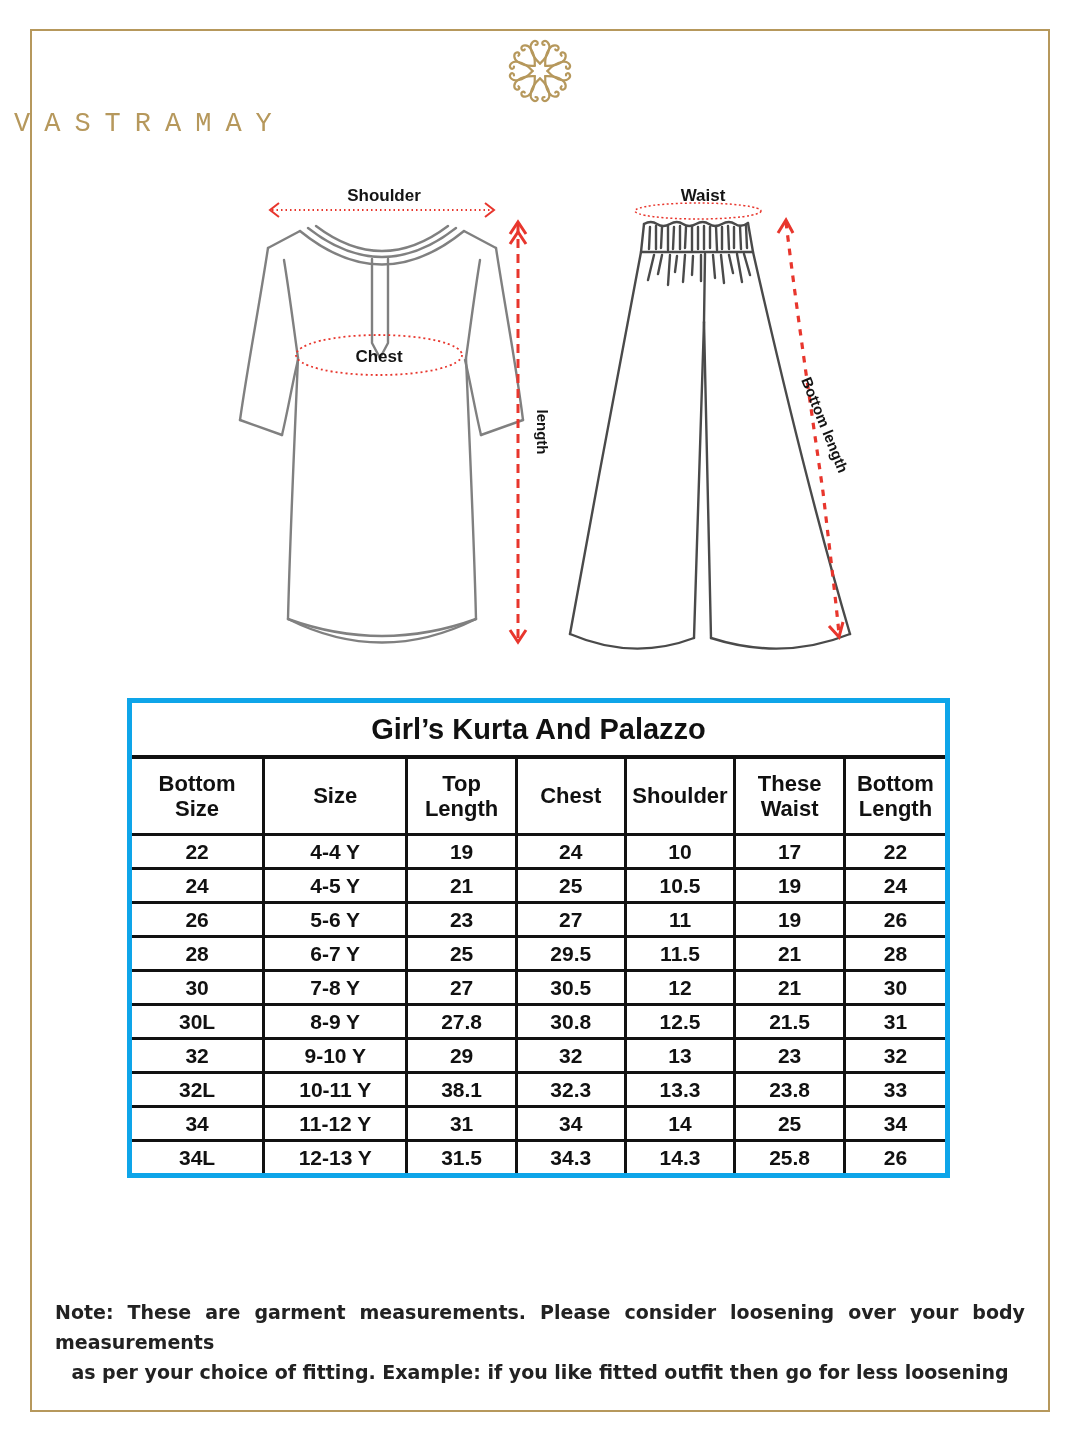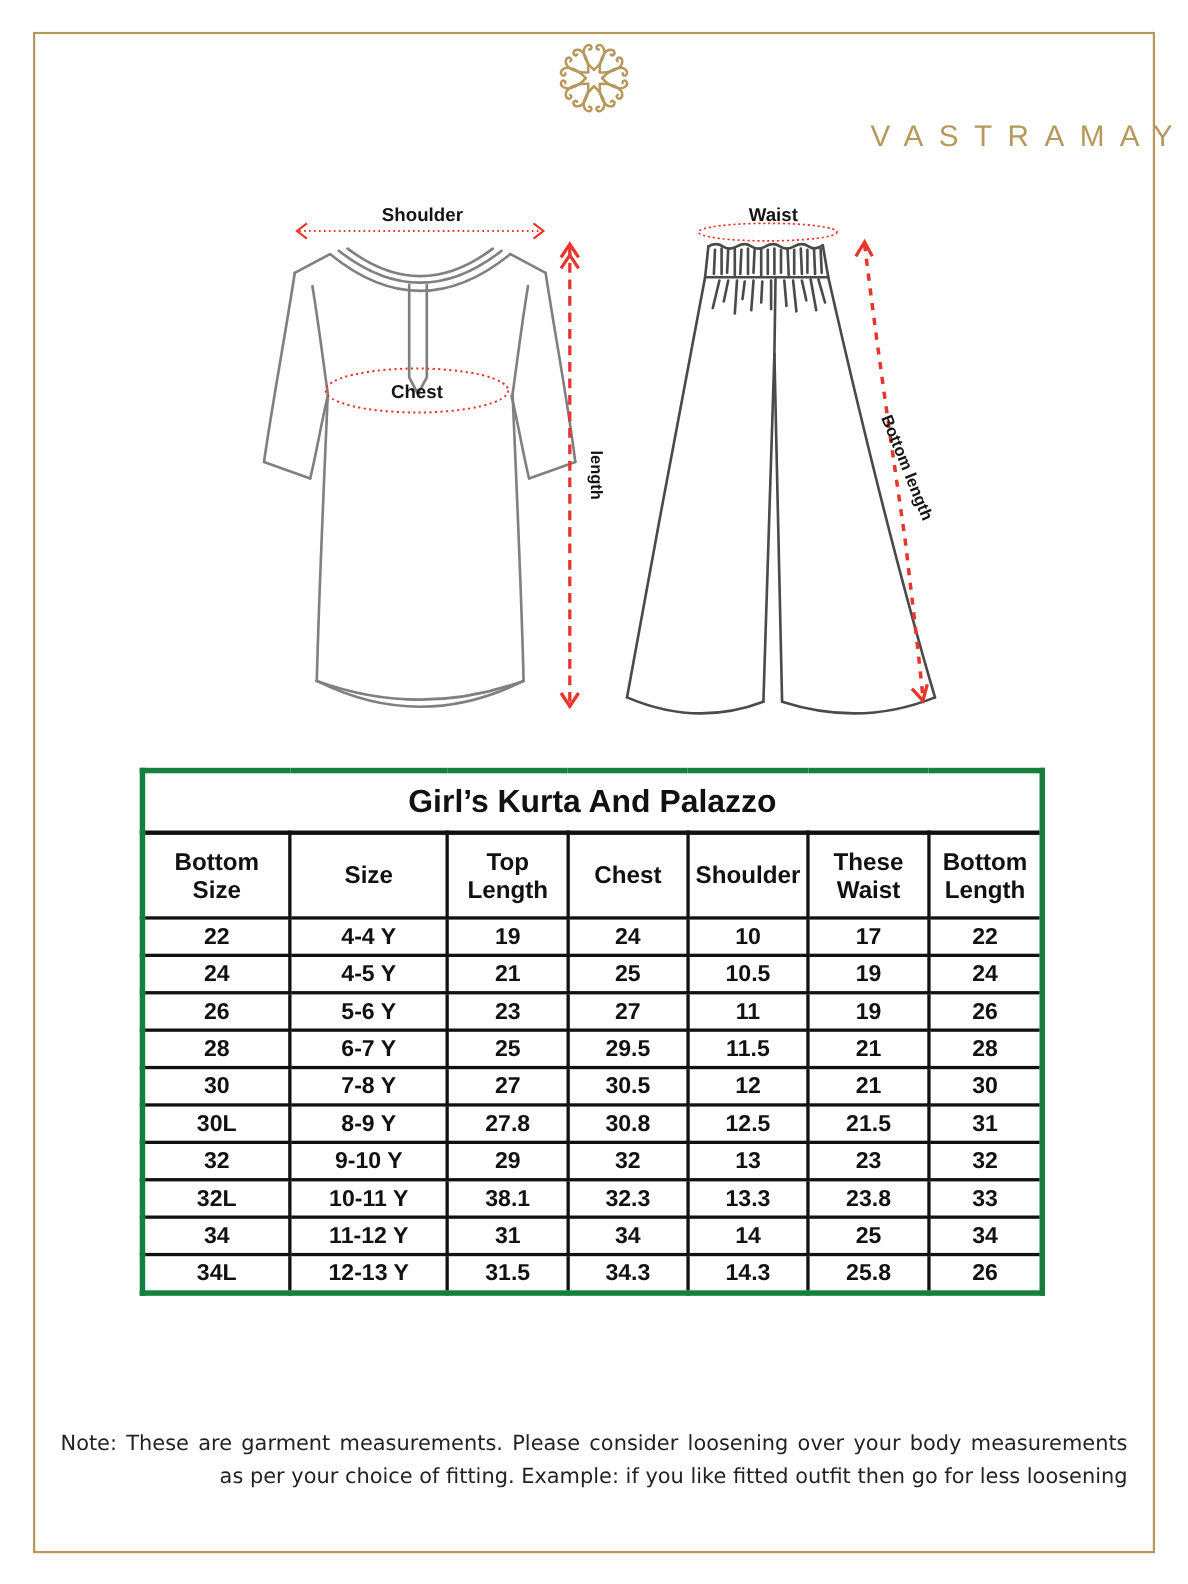--- a/index.html
+++ b/index.html
@@ -5,52 +5,52 @@
   html,body{margin:0;padding:0;}
   body{
     width:1080px;height:1440px;position:relative;background:#ffffff;
     font-family:"Liberation Sans", sans-serif;color:#111;overflow:hidden;
   }
   .gold-frame{
     position:absolute;left:30px;top:29px;right:30px;bottom:28px;
     border:2px solid #b6985c;pointer-events:none;
   }
   
-  .logo-wrap{position:absolute;top:34px;left:0;width:100%;text-align:right;}
+  .logo-wrap{position:absolute;top:34px;left:0;width:100%;text-align:left;font-family:Liberation Mono, monospace;}
   .logo-icon{display:block;margin:0 auto;}
   .brand-name{
     margin-top:1px;font-size:27px;letter-spacing:14px;text-indent:14px;
     color:#b6985c;font-weight:400;
   }
   
   .diagram{position:absolute;}
   #kurta-svg{left:222px;top:182px;}
   #palazzo-svg{left:558px;top:182px;}
   .garment{stroke:#808080;stroke-width:2.4;fill:none;stroke-linecap:round;stroke-linejoin:round;}
   .garment2{stroke:#4a4a4a;stroke-width:2.4;fill:none;stroke-linecap:round;stroke-linejoin:round;}
   .measure{stroke:#e8362d;fill:none;}
   .dlabel{font-family:"Liberation Sans",sans-serif;font-weight:bold;fill:#141414;}
   
   .size-table{
     position:absolute;left:127px;top:698px;width:823px;
-    border-collapse:collapse;border:5px solid #15803d;table-layout:fixed;
+    border-collapse:collapse;border:5px solid #0ea5e9;table-layout:fixed;
     font-family:"Liberation Sans",sans-serif;
   }
   .size-table td,.size-table th{border:3px solid #111;text-align:center;vertical-align:middle;padding:0;}
   .row-title td{height:52px;font-size:29px;font-weight:bold;border-bottom:4px solid #111;}
   .row-sub td{height:29px;font-size:19px;font-weight:normal;border-bottom:4px solid #111;}
   .size-table th{height:74px;font-size:22px;font-weight:bold;white-space:pre-line;line-height:1.15;}
   .size-table tbody td{height:31px;font-size:21px;font-weight:bold;}
   
   .note{
     position:absolute;left:55px;right:55px;top:1297px;
-    font-family:"DejaVu Sans",sans-serif;font-size:19px;color:#222;line-height:30px;
+    font-family:"DejaVu Sans",sans-serif;font-size:19px;color:#222;line-height:30px;font-weight:bold;
   }
   .note .l1{text-align:justify;text-align-last:justify;}
-  .note .l2{text-align:right;}
+  .note .l2{text-align:center;}
 </style>
 </head>
 <body>
 
 <div class="gold-frame"></div>
 
 <div class="logo-wrap">
   <svg class="logo-icon" width="74" height="74" viewBox="-50 -50 100 100">
     <defs>
       <g id="petal" fill="none" stroke="#b6985c" stroke-width="3" stroke-linecap="round">

